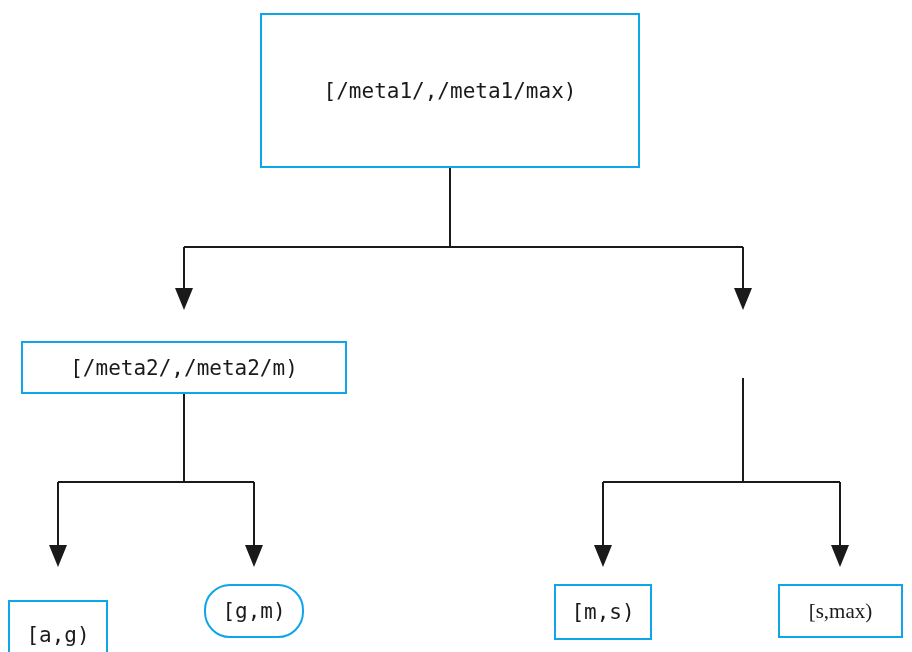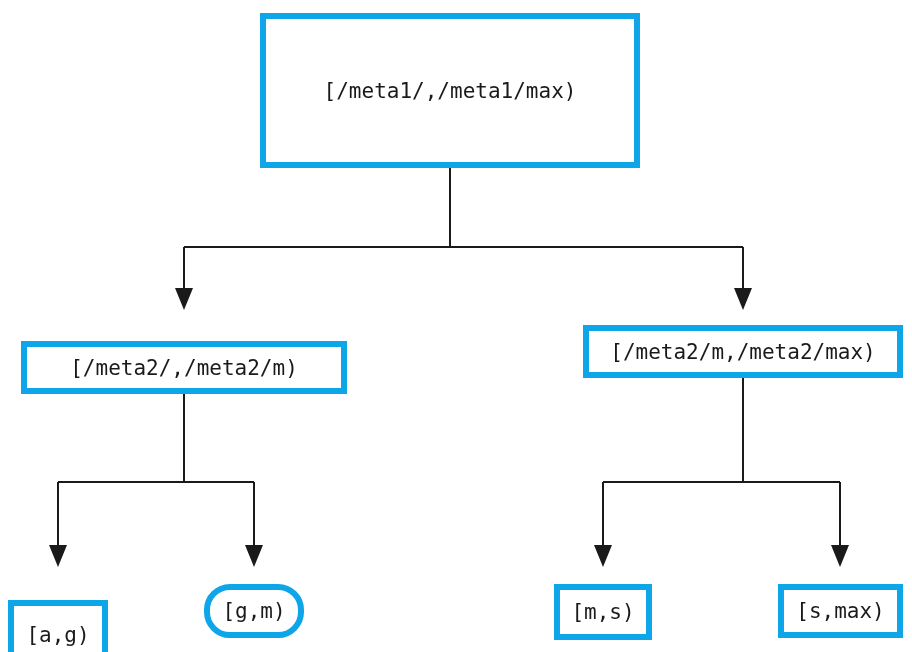--- a/index.html
+++ b/index.html
@@ -15,37 +15,37 @@
   }
   .edges {
     position: absolute;
     left: 0;
     top: 0;
     width: 912px;
     height: 652px;
   }
   .node {
     position: absolute;
-    border: 6px solid #0ea5e9;
+    border: 2px solid #0ea5e9;
     background: #ffffff;
     display: flex;
     align-items: center;
     justify-content: center;
     font-size: 21px;
     font-weight: 500;
     letter-spacing: 0;
     white-space: nowrap;
   }
   .node-root  { left: 260px; top: 13px;  width: 380px; height: 155px; }
   .node-l2a   { left: 21px;  top: 325px; width: 326px; height: 53px; margin-top: 16px; }
   .node-l2b   { left: 583px; top: 325px; width: 320px; height: 53px; }
   .node-leaf0 { left: 8px;   top: 584px; width: 100px; height: 70px; margin-top: 16px; }
   .node-leaf1 { left: 204px; top: 584px; width: 100px; height: 54px; border-radius: 26px; }
   .node-leaf2 { left: 554px; top: 584px; width: 98px;  height: 56px; }
-  .node-leaf3 { left: 778px; top: 584px; width: 125px; height: 54px; }
+  .node-leaf3 { left: 778px; top: 584px; width: 125px; height: 54px; font-family: Liberation Serif, serif; }
 </style>
 </head>
 <body>
 
 <div class="canvas">
 
   <svg class="edges" viewBox="0 0 912 652" xmlns="http://www.w3.org/2000/svg" aria-hidden="true">
 
     <g stroke="#1a1a1a" stroke-width="2" fill="none">
       <path d="M450 168 V247"></path>
@@ -76,23 +76,20 @@
   </svg>
 
   <div class="node node-root">
     <span>[/meta1/,/meta1/max)</span>
   </div>
 
   <div class="node node-l2a">
     <span>[/meta2/,/meta2/m)</span>
   </div>
 
-  <div class="node node-l2b">
-    <span>[/meta2/m,/meta2/max)</span>
-  </div>
 
   <div class="node node-leaf0">
     <span>[a,g)</span>
   </div>
 
   <div class="node node-leaf1">
     <span>[g,m)</span>
   </div>
 
   <div class="node node-leaf2">

